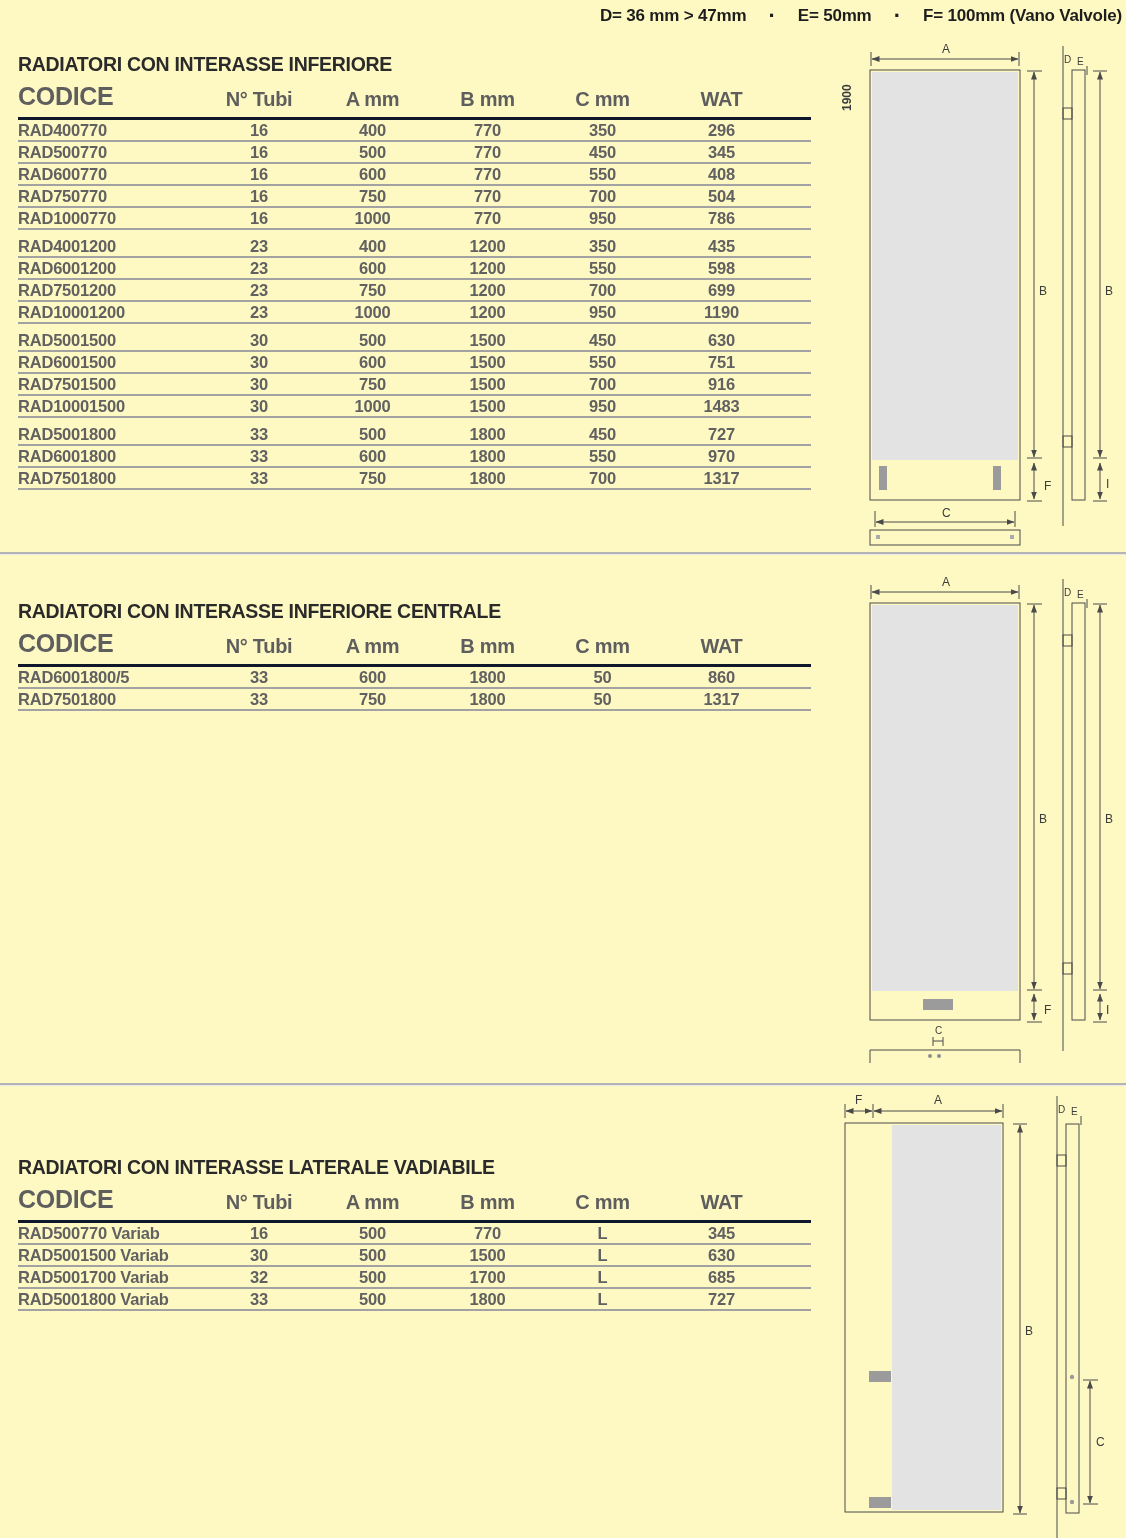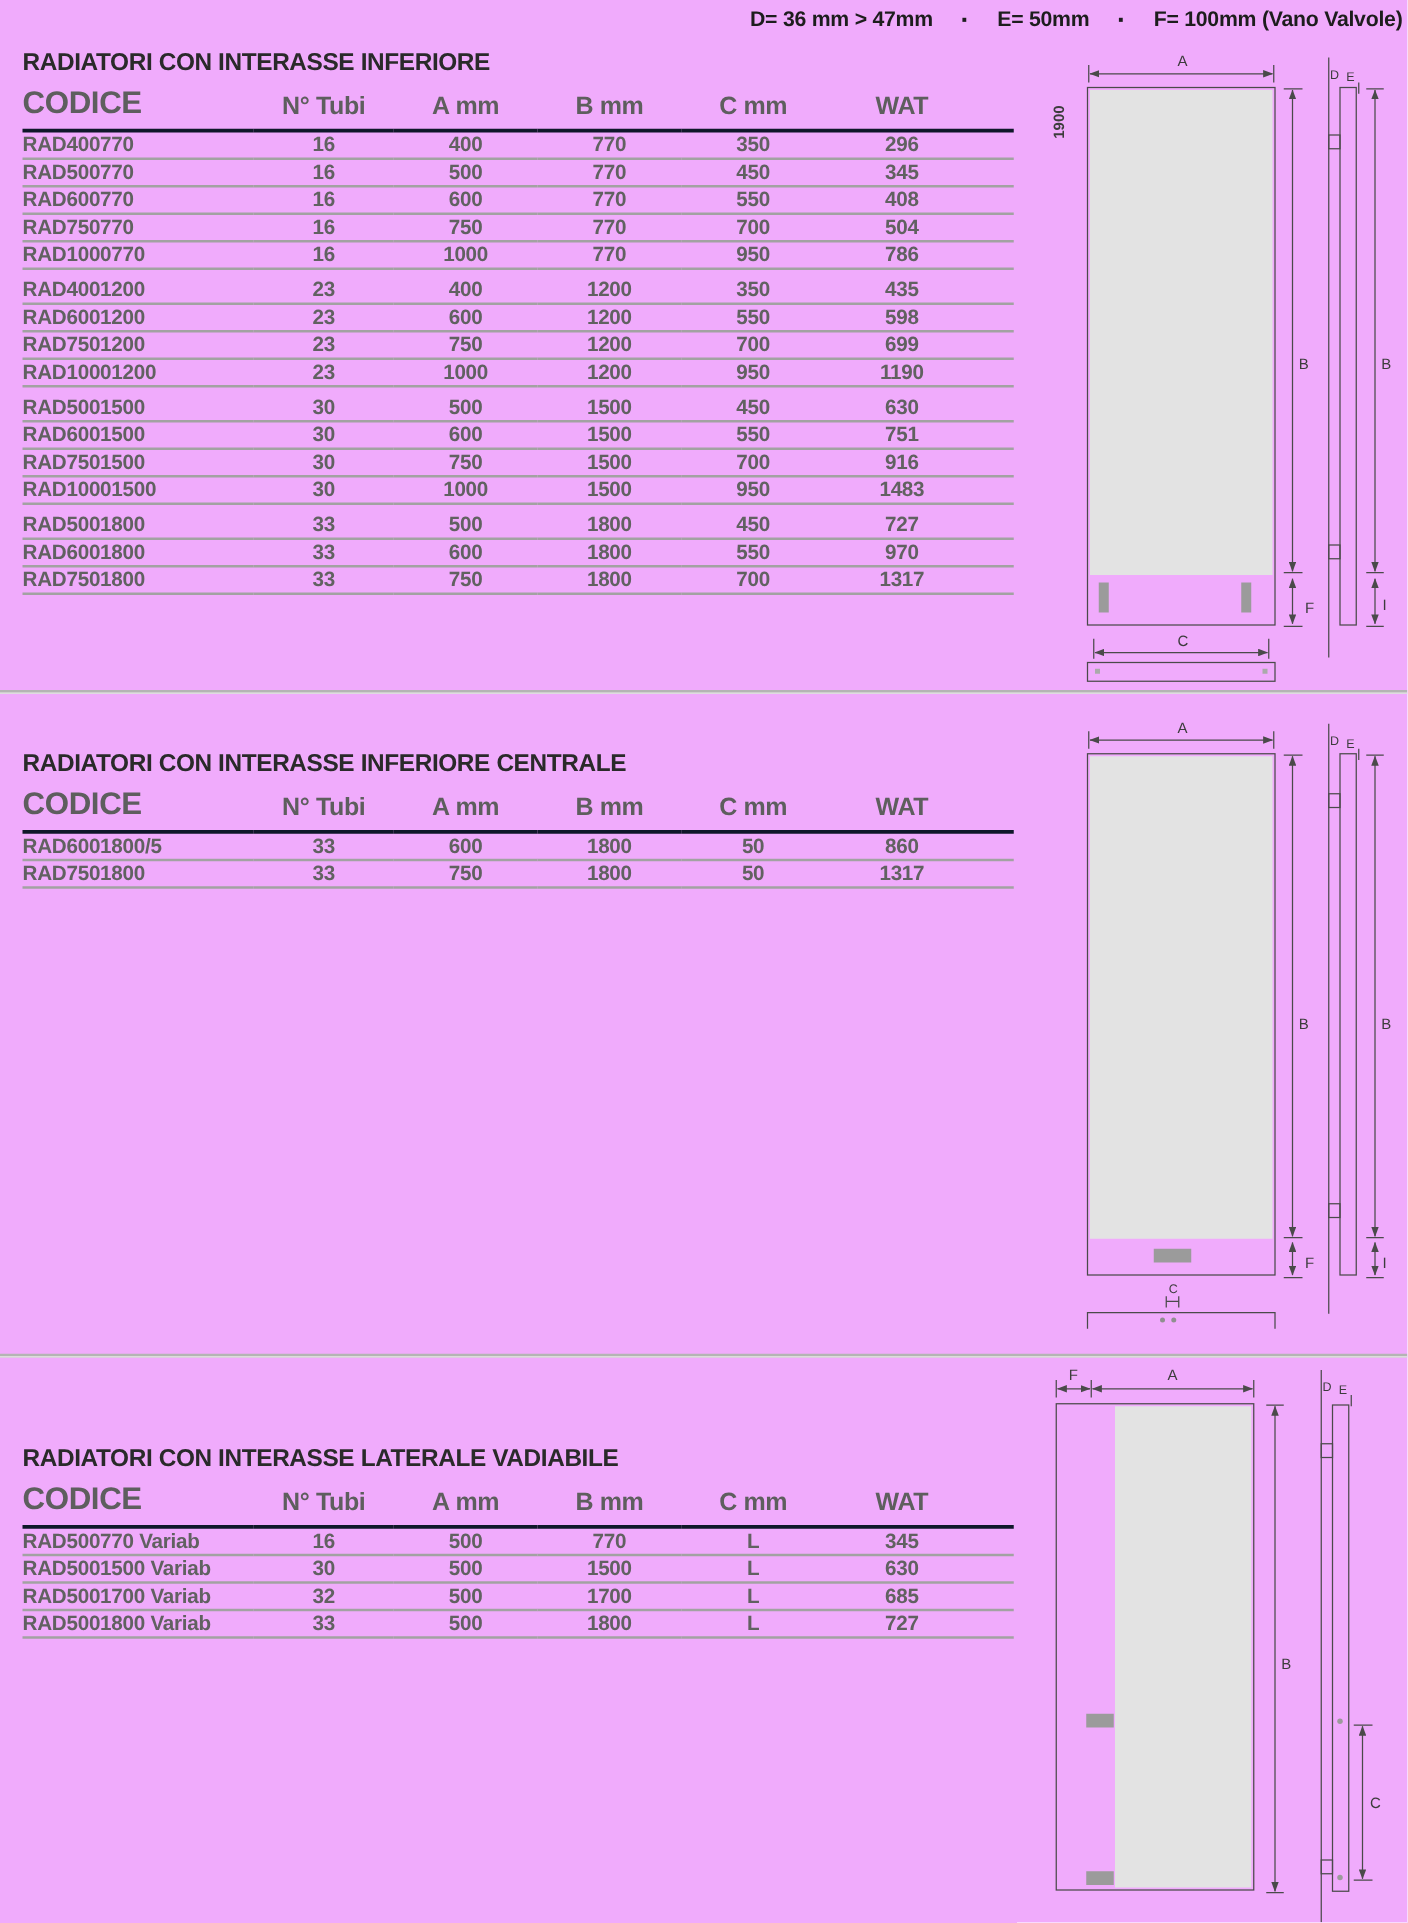--- a/index.html
+++ b/index.html
@@ -1,37 +1,37 @@
 <!DOCTYPE html>
 <html><head>
 <meta charset="utf-8">
 <style>
   * { margin:0; padding:0; box-sizing:border-box; }
   html,body { background:#fff; }
   .page {
-    position:relative; width:1126px; height:1538px; background:#f0abfc;
+    position:relative; width:1126px; height:1538px; background:#fef9c3;
     font-family:"Liberation Sans", sans-serif; overflow:hidden;
   }
   
   .top-specs {
     position:absolute; left:600px; top:6px; width:522px;
     display:flex; align-items:center; justify-content:space-between;
     font-weight:bold; font-size:17px; color:#1d1d1d; letter-spacing:-0.2px;
   }
   .top-specs .dot { font-size:22px; line-height:10px; color:#1d1d1d; }
 
   
   .divider { position:absolute; left:0; width:1126px; height:3px;
     background:#b4b4b4; border-bottom:1px solid #e9e9e9; }
   #divider-1 { top:552px; }
   #divider-2 { top:1083px; }
 
   
   .tbl-section { position:absolute; left:18px; width:793px; }
-  #section-1 { top:39px; }
+  #section-1 { top:53px; }
   #section-2 { top:600px; }
   #section-3 { top:1156px; }
 
   .sec-title {
     font-size:19.5px; font-weight:bold; color:#2a2a2a;
     letter-spacing:-0.3px; margin-bottom:4px; white-space:nowrap;
   }
   table { border-collapse:collapse; width:793px; table-layout:fixed; }
   col.c0 { width:185px; } col.c1 { width:112px; } col.c2 { width:115px; }
   col.c3 { width:115px; } col.c4 { width:115px; } col.c5 { width:151px; }

